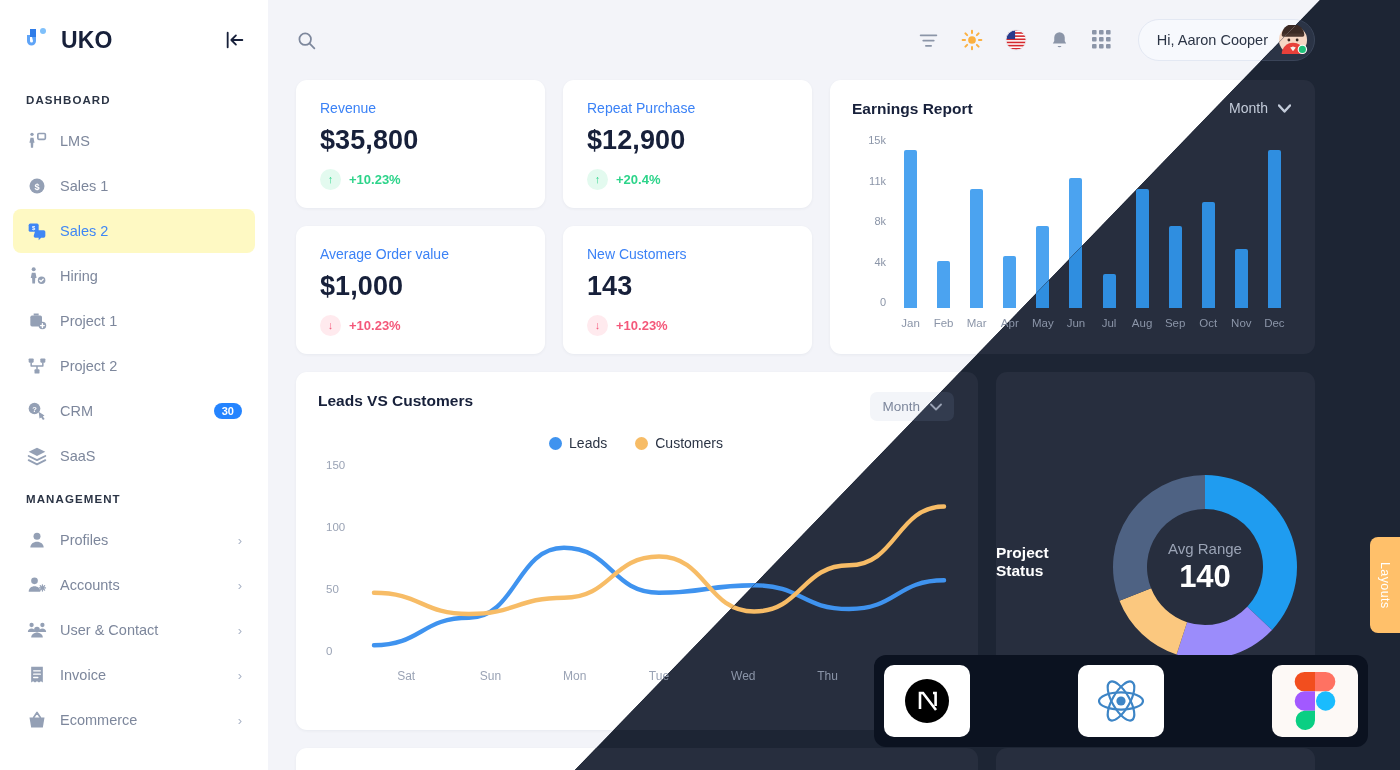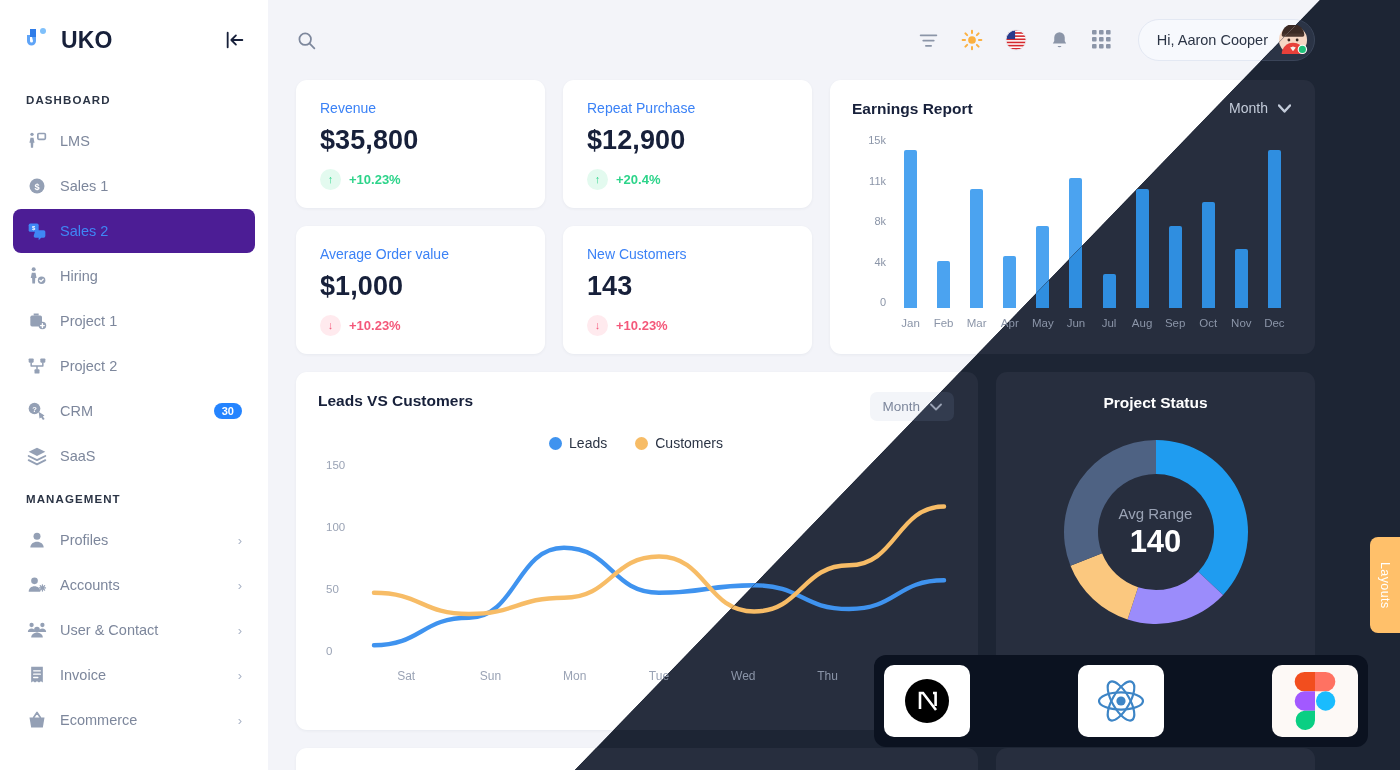--- a/index.html
+++ b/index.html
@@ -52,21 +52,21 @@
     border-radius: 8px; cursor: pointer;
     color: #7d879c; font-size: 14.5px;
   }
   .nav-item .ni-icon {
     width: 22px; height: 22px; flex: 0 0 22px;
     margin-right: 12px;
     display: flex; align-items: center; justify-content: center;
     color: #94a0b5;
   }
   .nav-item.active {
-    background: #4c1d95; color: #3f87f5; font-weight: 500;
+    background: #fef9c3; color: #3f87f5; font-weight: 500;
   }
   .nav-item.active .ni-icon { color: #3f87f5; }
   .nav-label { flex: 1 1 auto; white-space: nowrap; }
   .nav-badge {
     background: #2484ff; color: #fff;
     font-size: 11px; font-weight: 700;
     border-radius: 10px; padding: 2.5px 8px;
     line-height: 1;
   }
   .nav-chev { color: #a9b3c6; font-size: 13px; }
@@ -183,21 +183,21 @@
     position: absolute; left: 46px; right: 0; bottom: -24px;
     display: flex; font-size: 12px; color: #9aa3b5;
   }
   .lx-axis span { flex: 1 1 0; text-align: center; }
 
   
   .proj-card {
     flex: 1 1 auto; height: 358px;
     background: #272e3e; border-radius: 11px;
     padding: 22px 0 0 0;
-    display: flex; flex-direction: column; align-items: center;
+    display: flex; flex-direction: row; align-items: center;
   }
   .proj-title { font-size: 15.5px; font-weight: 700; color: #ffffff; }
   .donut-wrap { margin-top: 10px; position: relative; }
   .donut-center {
     position: absolute; inset: 0;
     display: flex; flex-direction: column; align-items: center; justify-content: center;
   }
   .donut-label { font-size: 15px; color: #9aa3b5; }
   .donut-value { font-size: 31px; font-weight: 700; color: #fff; margin-top: 2px; }
 

